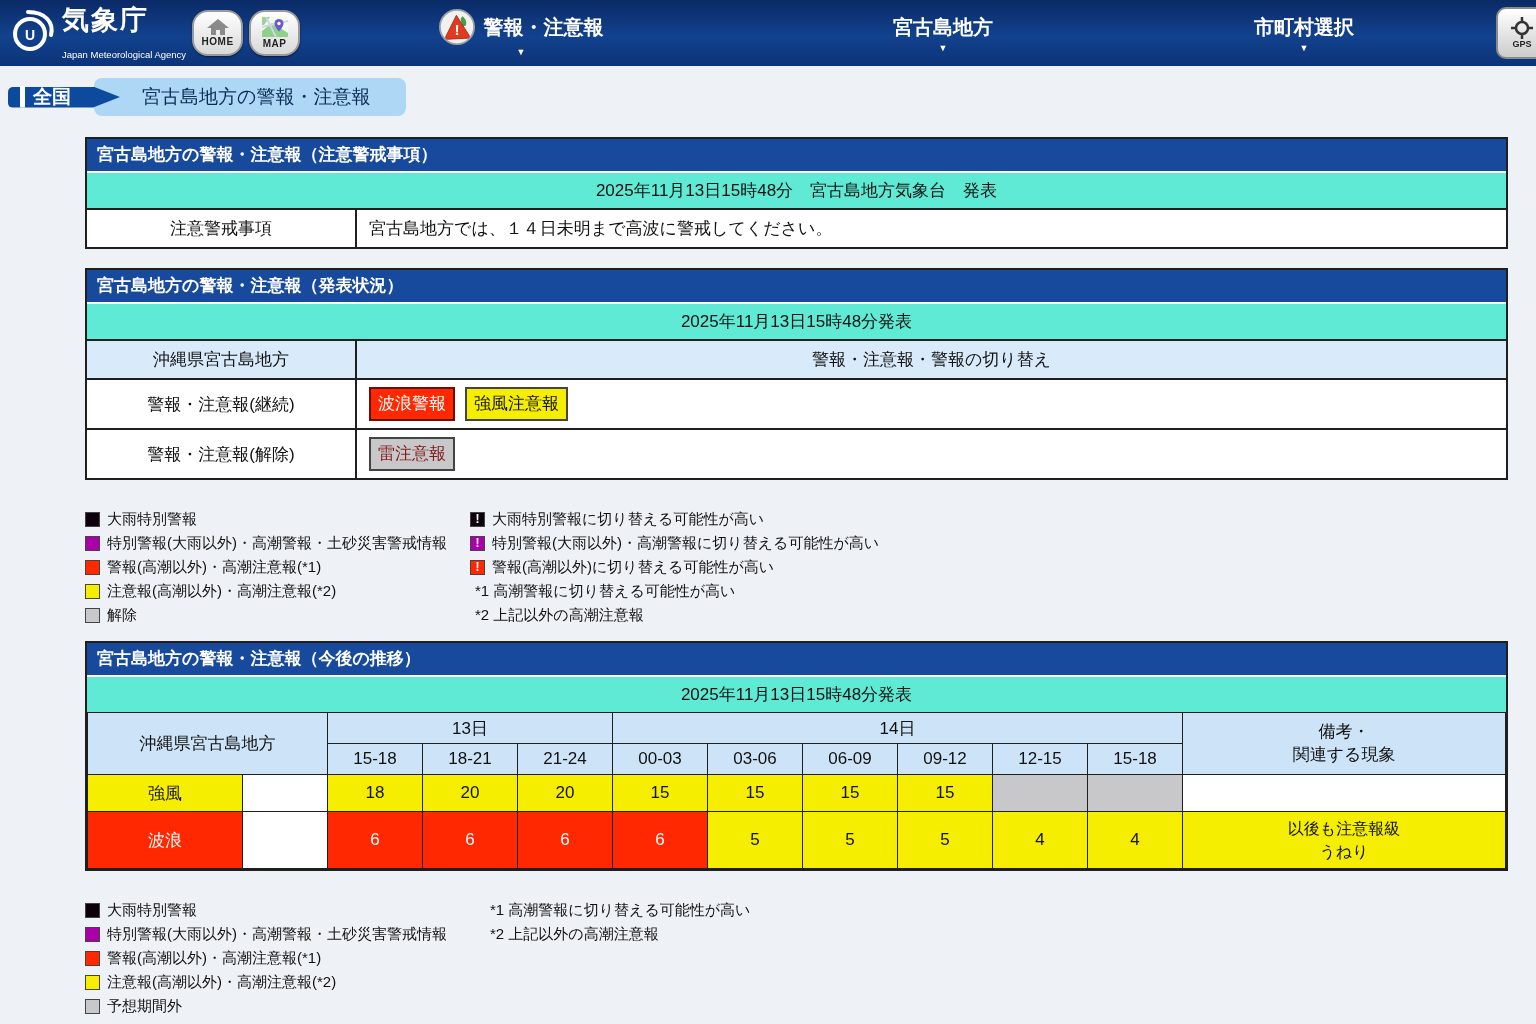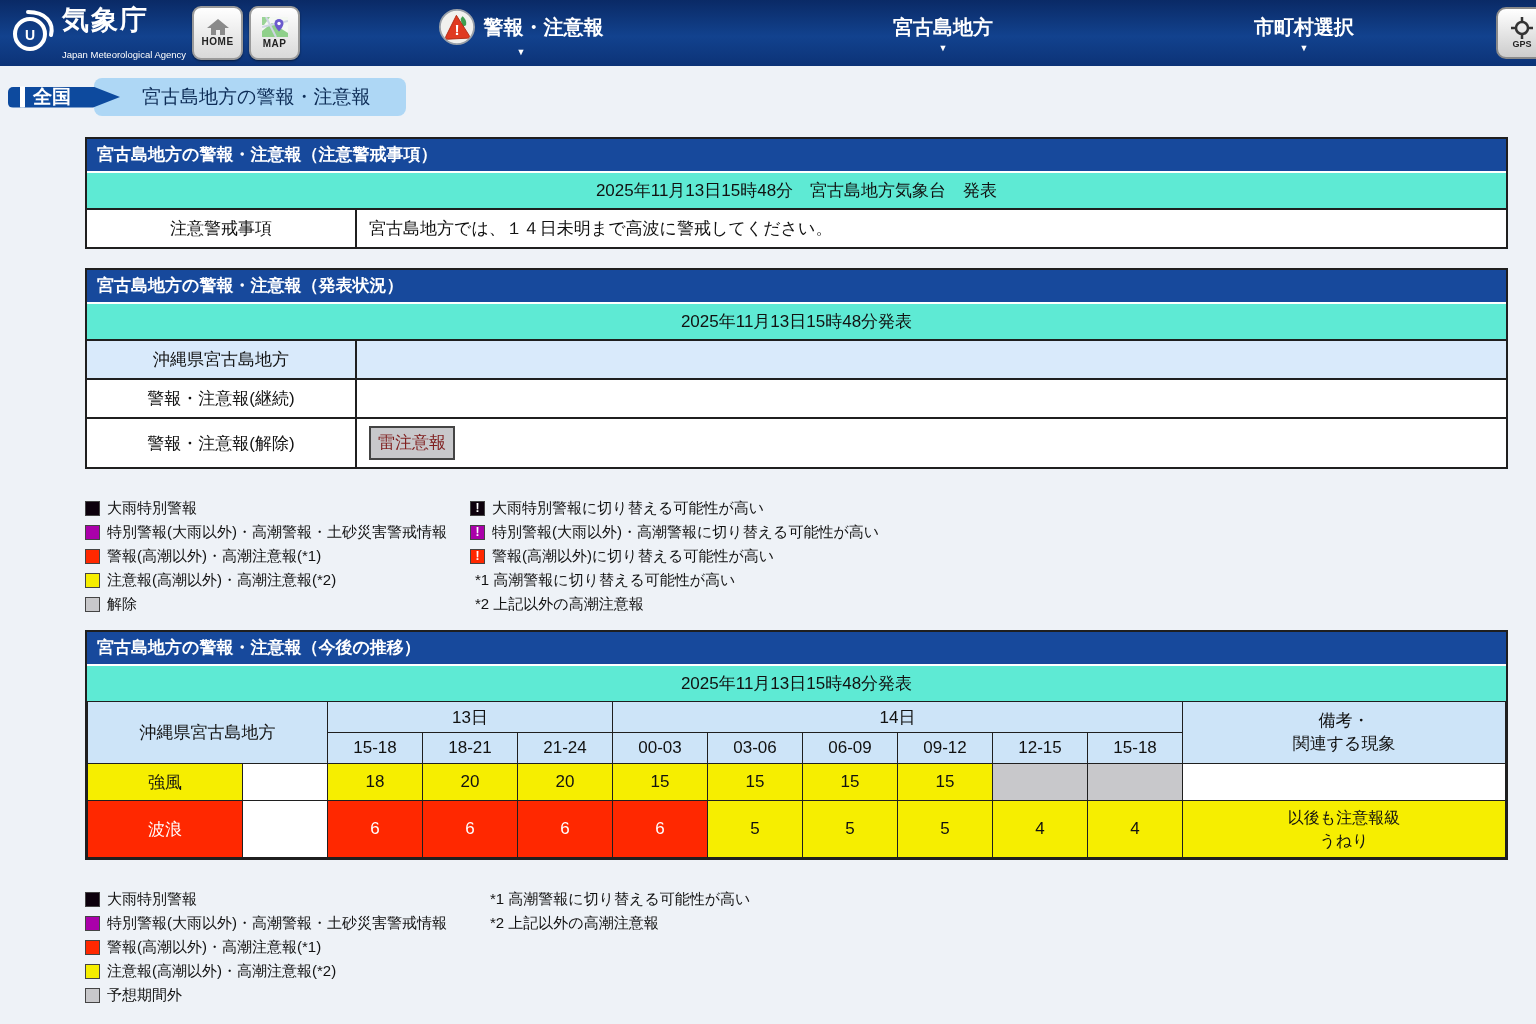--- a/index.html
+++ b/index.html
@@ -14,21 +14,21 @@
     height:66px; display:flex; align-items:stretch;
     background:linear-gradient(180deg,#0a2a66 0%,#12428e 55%,#0c3377 100%);
     color:#fff;
   }
   .brand{ width:282px; flex:0 0 282px; display:flex; align-items:center; gap:6px; padding-left:8px; }
   .brand-logo{ width:48px; height:48px; flex:0 0 48px; }
   .brand-txt{ display:flex; flex-direction:column; line-height:1.05; }
   .brand-name{ font-size:27px; font-weight:bold; letter-spacing:2px; }
   .brand-sub{ font-size:9.5px; margin-top:15px; white-space:nowrap; }
   .icon-btn{
-    width:51px; height:54px; flex:0 0 51px; border-radius:9px;
+    width:51px; height:46px; flex:0 0 51px; border-radius:16px;
     background:linear-gradient(#ffffff,#d9d9d9);
     border:2px solid #9a9a9a; box-shadow:0 1px 2px rgba(0,0,0,.5);
     display:flex; flex-direction:column; align-items:center; justify-content:center;
     color:#333; cursor:pointer;
   }
   .icon-btn .lbl{ font-size:10px; font-weight:bold; color:#222; margin-top:1px; letter-spacing:.5px; }
   .nav-sep{ width:2px; background:rgba(255,255,255,.85); }
   .nav-sep.thin{ width:1px; background:rgba(255,255,255,.45); }
   .nav-sep.dashed{
     width:1px;
@@ -221,23 +221,28 @@
       <div class="plabel">注意警戒事項</div>
       <div class="pbody">宮古島地方では、１４日未明まで高波に警戒してください。</div>
     </div>
   </div>
 
   <div class="panel">
     <div class="panel-title">宮古島地方の警報・注意報（発表状況）</div>
     <div class="issued">2025年11月13日15時48分発表</div>
     <div class="prow lightblue">
       <div class="plabel">沖縄県宮古島地方</div>
+      <div class="pbody center">警報・注意報・警報の切り替え</div>
     </div>
     <div class="prow">
       <div class="plabel">警報・注意報(継続)</div>
+      <div class="pbody">
+        <span class="badge c-warning">波浪警報</span>
+        <span class="badge c-advisory">強風注意報</span>
+      </div>
     </div>
     <div class="prow">
       <div class="plabel">警報・注意報(解除)</div>
       <div class="pbody">
         <span class="badge c-cancel">雷注意報</span>
       </div>
     </div>
   </div>
 
   <div class="legend">

